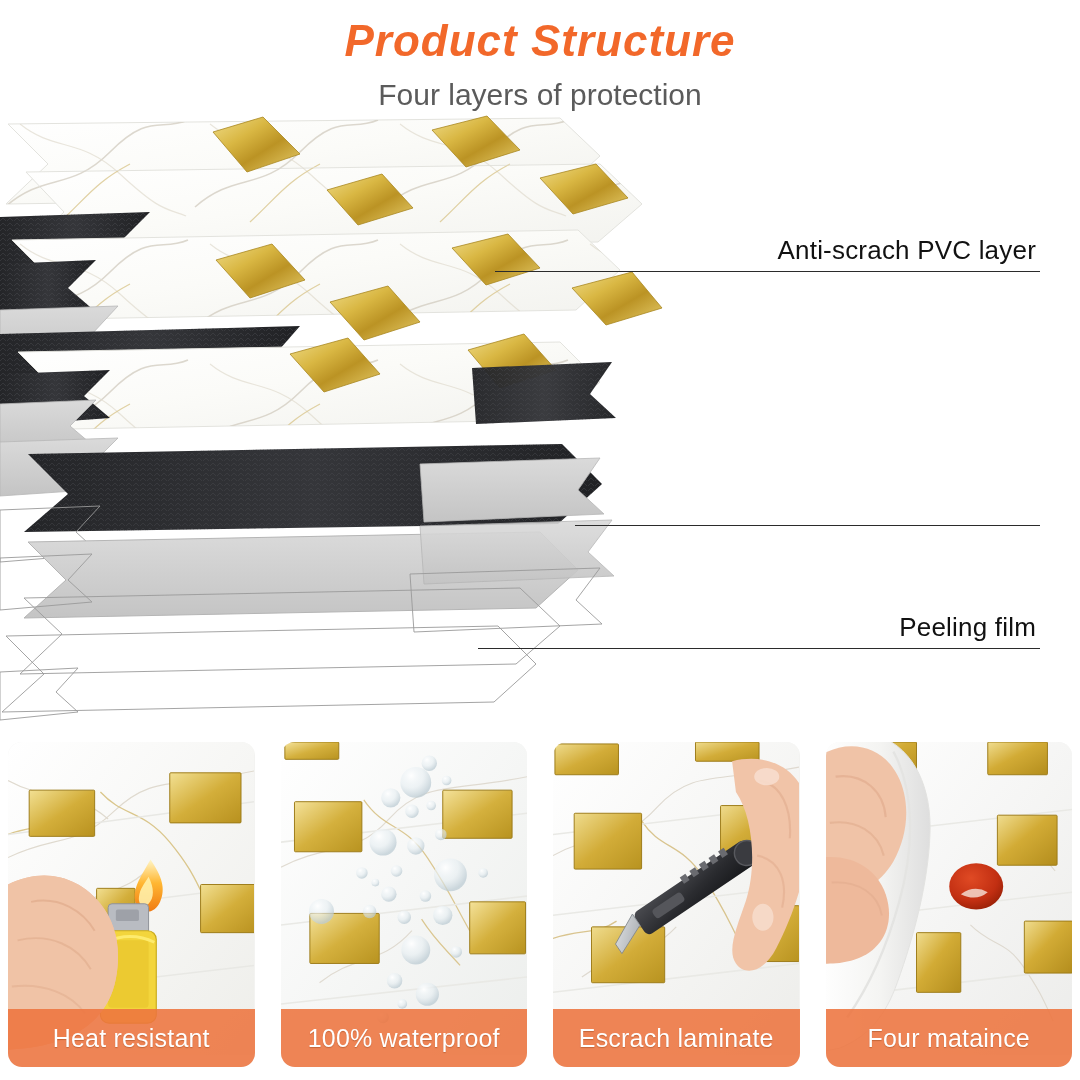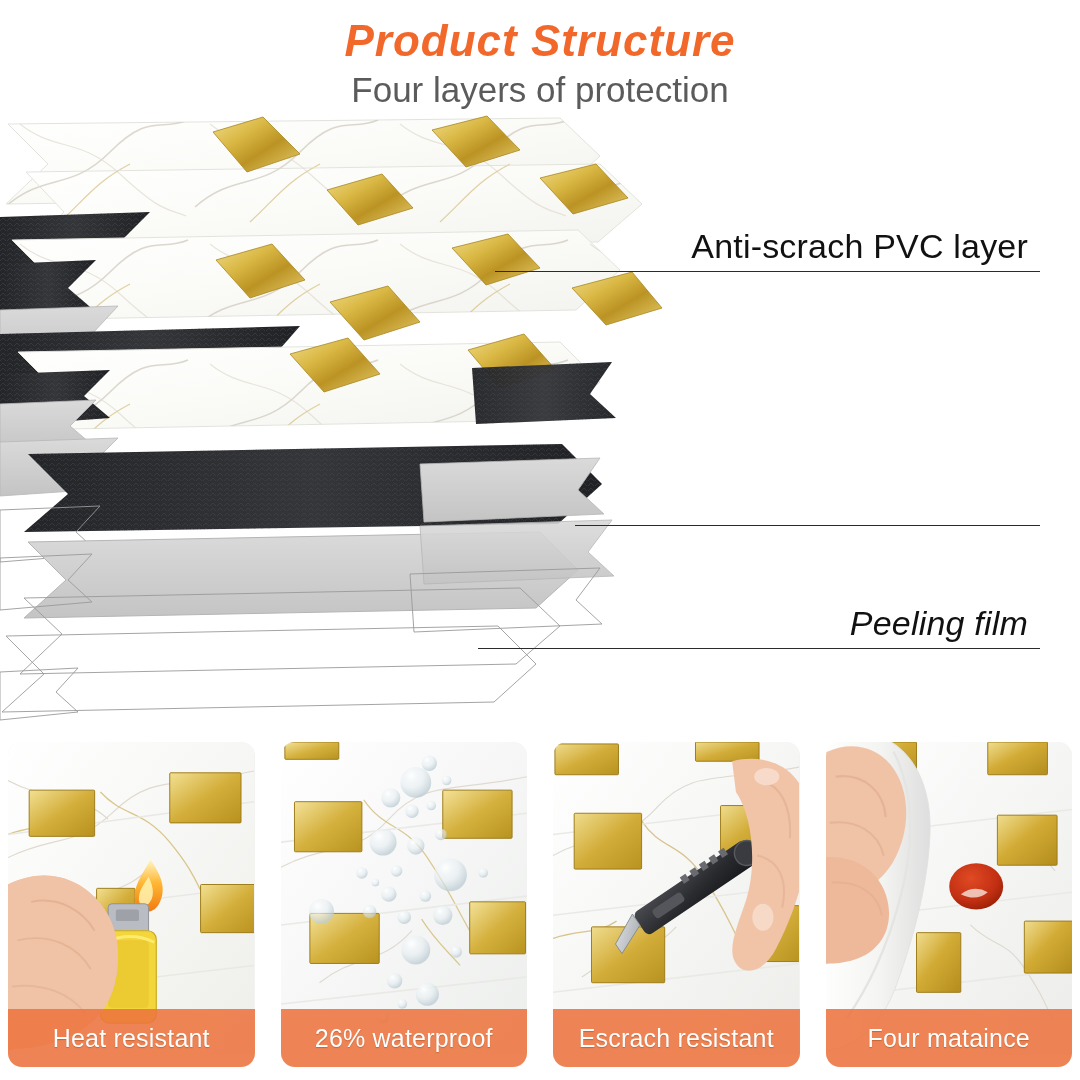--- a/index.html
+++ b/index.html
@@ -6,45 +6,45 @@
   html,body{
     width:1080px; height:1080px;
     background:#ffffff;
     font-family:"Liberation Sans", sans-serif;
     overflow:hidden;
   }
   .page{ position:relative; width:1080px; height:1080px; background:#fff; }
 
   
   .header{ position:absolute; top:0; left:0; width:1080px; height:112px;
-           display:flex; flex-direction:column; align-items:center; }
+           display:flex; flex-direction:column; align-items:center;justify-content:space-between; }
   .title{
     margin-top:18px;
     font-size:44px; font-weight:bold; font-style:italic;
     letter-spacing:1px;
     color:#F2682A;
     line-height:1.05;
     white-space:nowrap;
   }
   .subtitle{
     margin-top:6px;
-    font-size:35px; font-weight:normal;
+    font-size:30px; font-weight:normal;
     color:#5b5b5b;
     white-space:nowrap;
   }
 
   
   .diagram{ position:absolute; left:0; top:112px; width:1080px; height:625px; }
   .layer-art{ position:absolute; left:0; top:0; width:680px; height:625px; }
 
   
   .callout{ position:absolute; height:64px; }
   .callout .c-text{
-    position:absolute; right:12px; bottom:8px;
-    font-size:34px; color:#111; white-space:nowrap;
+    position:absolute; right:4px; bottom:8px;
+    font-size:26px; color:#111; white-space:nowrap;
     letter-spacing:.2px;
   }
   .callout .c-rule{
     position:absolute; left:0; right:0; bottom:2px;
     height:0; border-top:1.6px solid #2b2b2b;
   }
 
   
   .cards{ position:absolute; left:0; top:742px; width:1080px; height:338px;
           display:flex; gap:26px; padding:0 8px; }
@@ -184,21 +184,21 @@
     <div class="callout" style="left:495px; top:98px; width:545px;">
       <div class="c-text">Anti-scrach PVC layer</div>
       <div class="c-rule"></div>
     </div>
 
 
     <div class="callout" style="left:575px; top:352px; width:465px;">
       <div class="c-rule"></div>
     </div>
 
-    <div class="callout" style="left:478px; top:475px; width:562px;font-style:italic;">
+    <div class="callout" style="left:478px; top:475px; width:562px;">
       <div class="c-text">Peeling film</div>
       <div class="c-rule"></div>
     </div>
   </div>
 
   <div class="cards">
 
     <div class="card">
       <svg class="photo" viewBox="0 0 256 325" preserveAspectRatio="none">
         <defs>
@@ -327,21 +327,21 @@
           <circle cx="42" cy="176" r="13" fill="url(#drop2)"></circle>
           <circle cx="92" cy="176" r="7" fill="url(#drop2)"></circle>
           <circle cx="140" cy="216" r="15" fill="url(#drop2)"></circle>
           <circle cx="182" cy="218" r="6" fill="url(#drop2)"></circle>
           <circle cx="118" cy="248" r="8" fill="url(#drop2)"></circle>
           <circle cx="152" cy="262" r="12" fill="url(#drop2)"></circle>
           <circle cx="126" cy="272" r="5" fill="url(#drop2)"></circle>
           <circle cx="106" cy="286" r="6" fill="url(#drop2)"></circle>
         </g>
       </svg>
-      <div class="cap">26% waterproof</div>
+      <div class="cap">100% waterproof</div>
     </div>
 
     <div class="card">
       <svg class="photo" viewBox="0 0 256 325" preserveAspectRatio="none">
         <defs>
           <linearGradient id="tileBG3" x1="0" y1="0" x2="1" y2="1">
             <stop offset="0%" stop-color="#ffffff"></stop>
               <stop offset="100%" stop-color="#ededea"></stop>
           </linearGradient>
           <linearGradient id="gld3" x1="0" y1="0" x2="1" y2="1">
@@ -395,21 +395,21 @@
         </g>
 
         <g>
           <path d="M186 20 C226 10 262 30 266 74 C270 120 252 176 232 214 C220 238 200 244 190 230 C180 216 192 190 200 166 C212 130 208 78 190 52 Z" fill="#f1c4a8"></path>
           <path d="M214 40 C238 44 248 70 246 100" stroke="#e2ad8f" stroke-width="2.2" fill="none" opacity=".65"></path>
           <path d="M212 118 C236 122 244 146 238 172" stroke="#e2ad8f" stroke-width="2.2" fill="none" opacity=".6"></path>
           <ellipse cx="222" cy="36" rx="13" ry="9" fill="#f7ddcd" opacity=".9"></ellipse>
           <ellipse cx="218" cy="182" rx="11" ry="14" fill="#f7ddcd" opacity=".85"></ellipse>
         </g>
       </svg>
-      <div class="cap">Escrach resistant</div>
+      <div class="cap">Escrach laminate</div>
     </div>
 
     <div class="card">
       <svg class="photo" viewBox="0 0 256 325" preserveAspectRatio="none">
         <defs>
           <linearGradient id="tileBG4" x1="0" y1="0" x2="1" y2="1">
             <stop offset="0%" stop-color="#ffffff"></stop>
               <stop offset="100%" stop-color="#ececea"></stop>
           </linearGradient>
           <linearGradient id="gld4" x1="0" y1="0" x2="1" y2="1">

